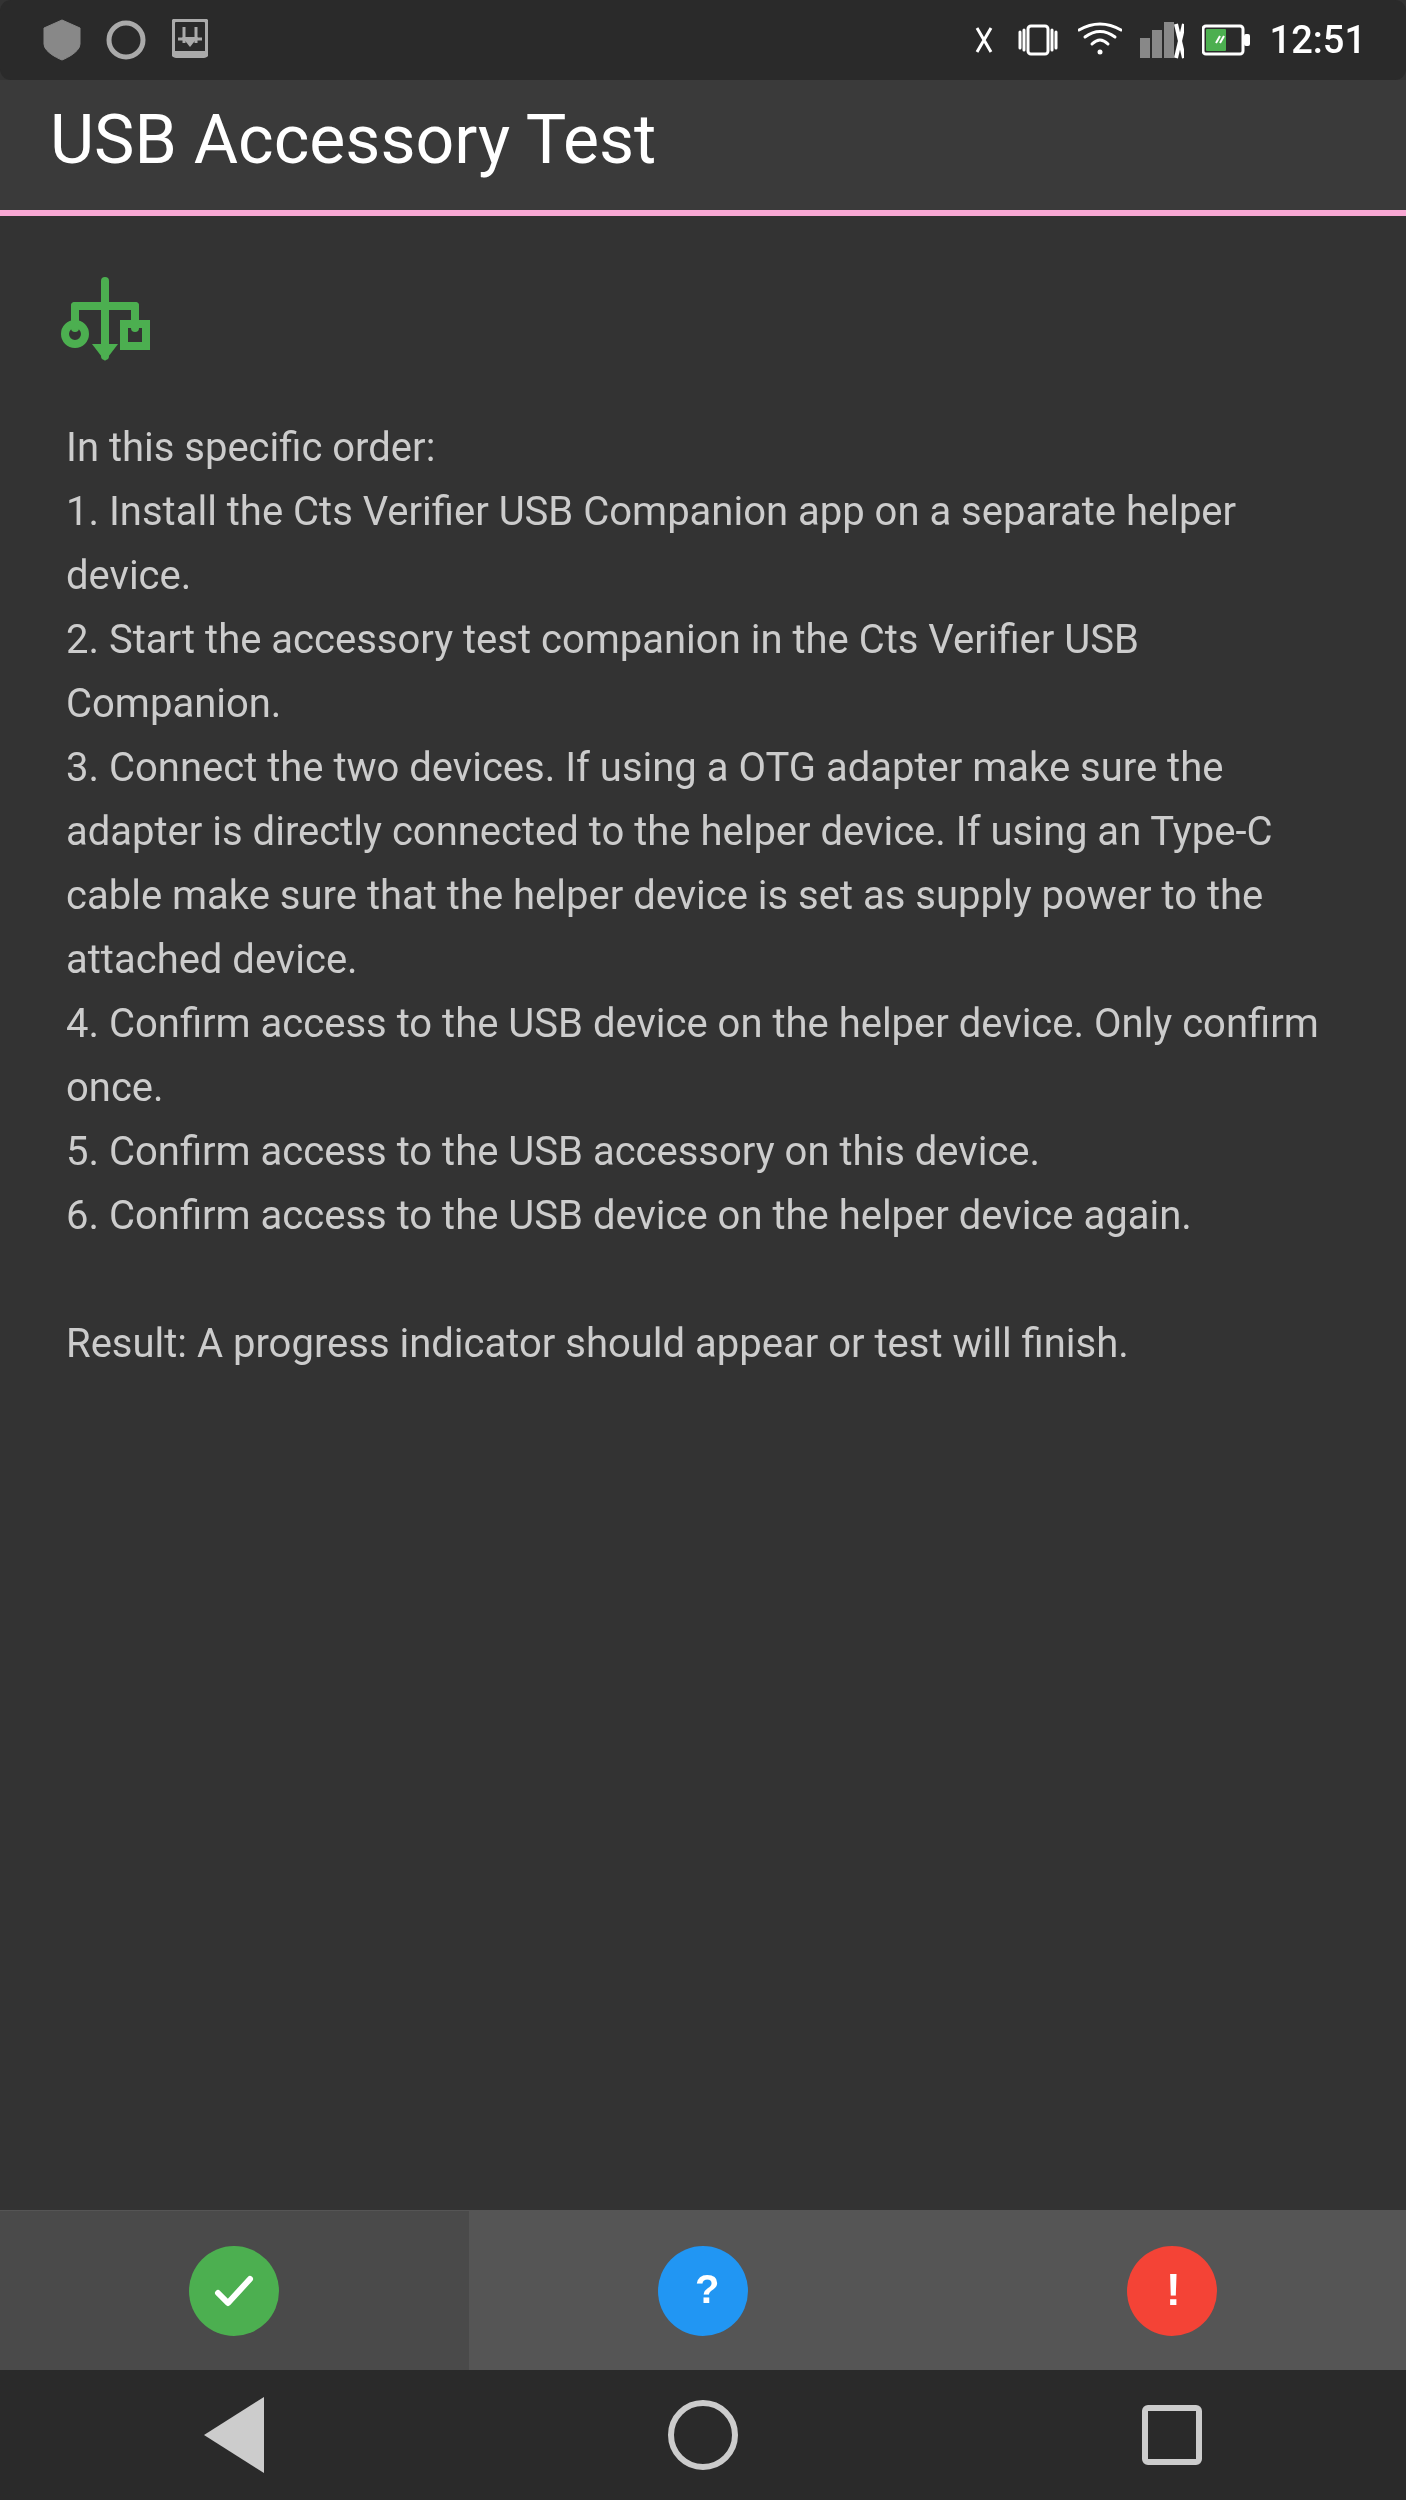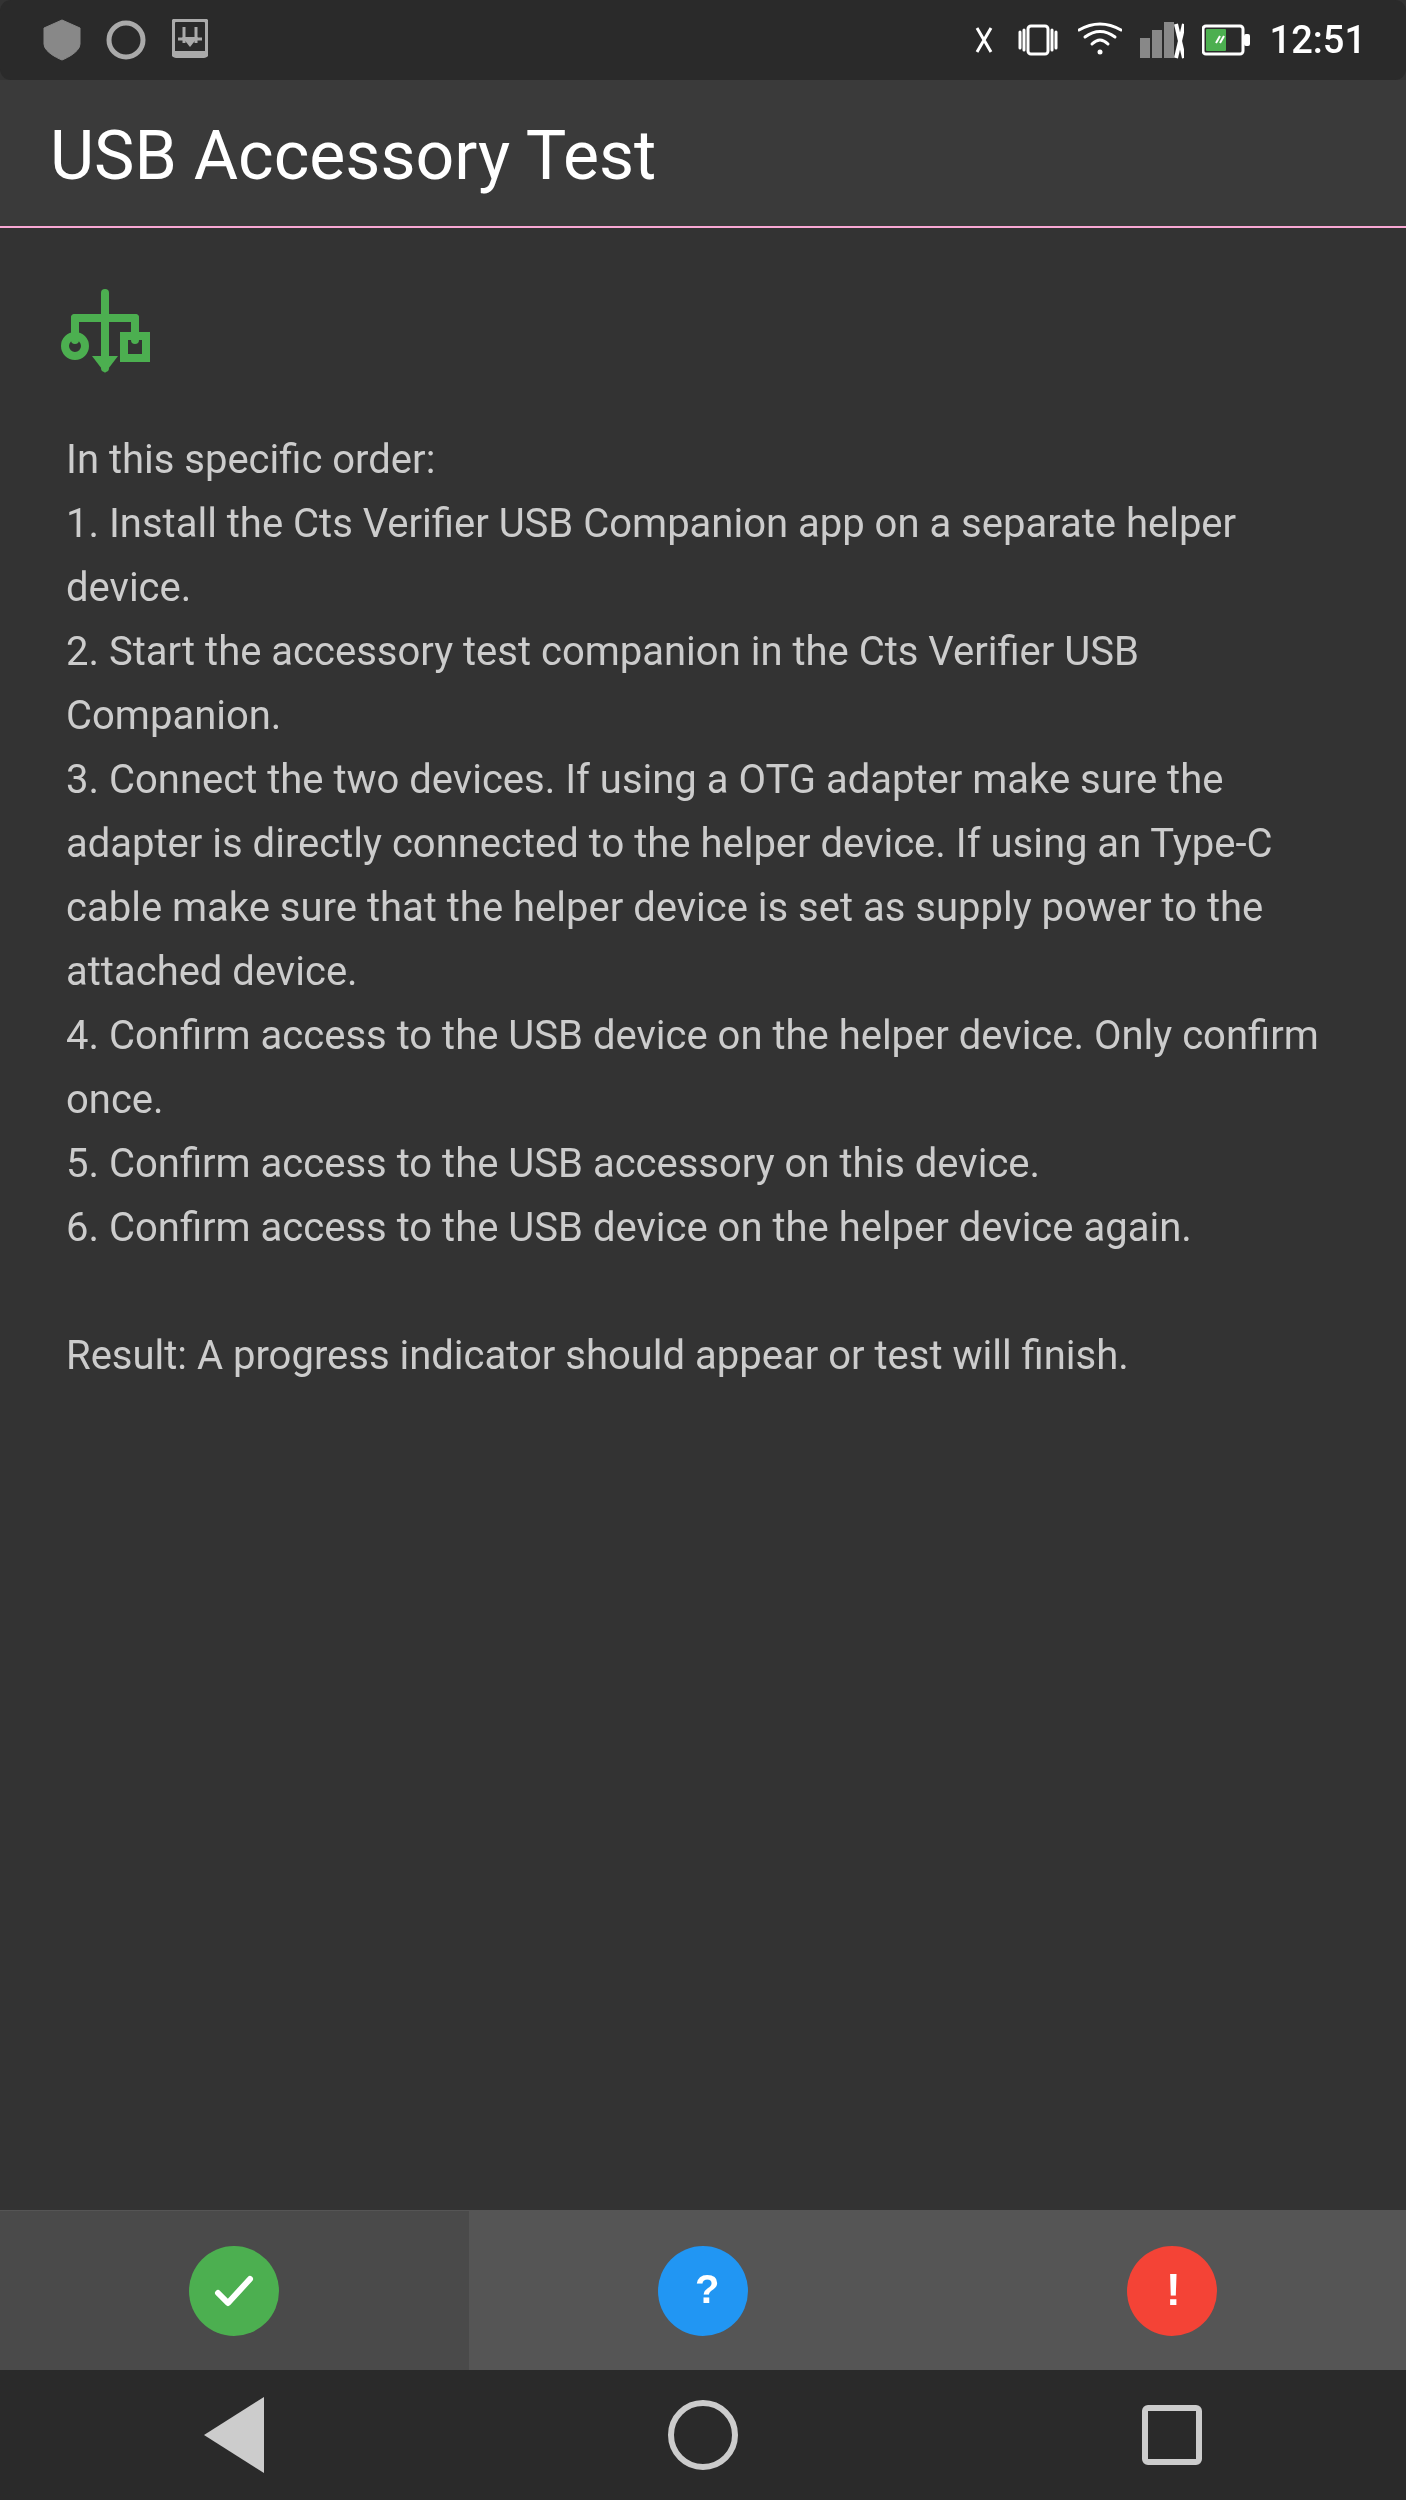--- a/index.html
+++ b/index.html
@@ -59,23 +59,23 @@
     .status-icon-right {
       color: #ffffff;
       font-size: 32px;
       display: flex;
       align-items: center;
     }
 
     
     .header {
       width: 100%;
-      padding: 36px 50px 30px 50px;
+      padding: 20px 50px 30px 50px;
       background-color: #3a3a3a;
-      border-bottom: 2px solid #f9a8d4;
+      border-bottom: 6px solid #f9a8d4;
     }
 
     .header-title {
       color: #ffffff;
       font-size: 68px;
       font-weight: 400;
     }
 
     
     .main-content {

